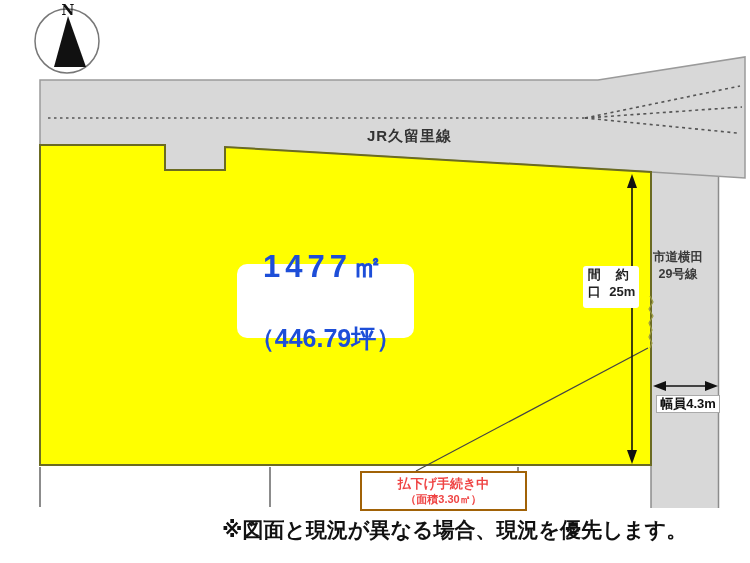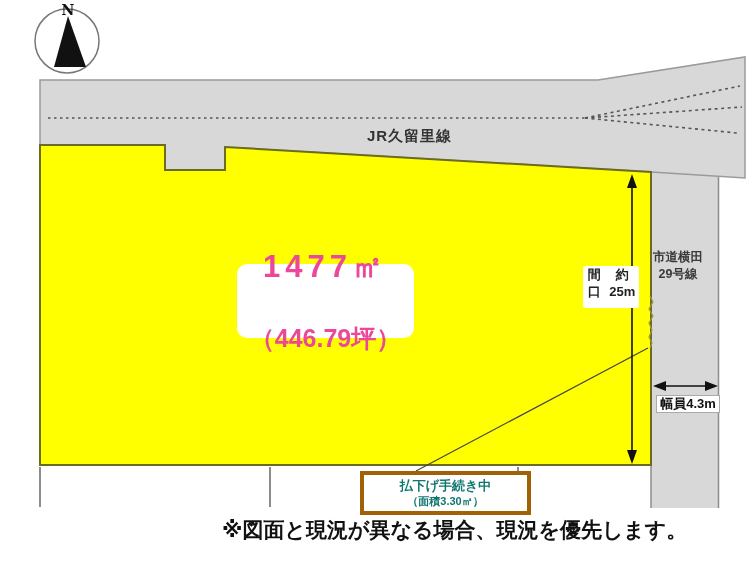--- a/index.html
+++ b/index.html
@@ -19,44 +19,44 @@
     font-weight:bold;font-size:14px;color:#111;text-align:center;
   }
   .railway-name{
     left:352px;top:127px;width:115px;
     font-size:15px;font-weight:bold;color:#333;letter-spacing:1px;
   }
   .area-box{
     left:237px;top:264px;width:177px;height:74px;
     background:#ffffff;border-radius:10px;
     display:flex;flex-direction:column;justify-content:center;
-    color:#ec4899;
+    color:#1d4ed8;
   }
   .area-line1{font-size:31px;font-weight:bold;letter-spacing:5px;line-height:36px;}
   .area-line2{font-size:25px;font-weight:bold;line-height:31px;margin-top:38px;}
   .frontage-box{
     left:583px;top:266px;width:56px;height:42px;
     background:#ffffff;border-radius:3px;
     display:flex;flex-direction:row;justify-content:center;
     font-size:13px;font-weight:bold;color:#222;line-height:17px;
   }
   .road-name{
     left:652px;top:249px;width:52px;
     font-size:12.5px;font-weight:bold;color:#3a3a3a;line-height:17px;
   }
   .width-box{
     left:656px;top:395px;width:62px;height:16px;
     background:#ffffff;border:1px solid #aaaaaa;
     font-size:13px;font-weight:bold;color:#111;line-height:15px;
   }
   .procedure-box{
     left:360px;top:471px;width:163px;height:36px;
-    background:#ffffff;border:4px solid #a16207;
+    background:#ffffff;border:2px solid #a16207;
     display:flex;flex-direction:column;justify-content:center;
-    color:#0f766e;
+    color:#ef4444;
   }
   .procedure-line1{font-size:13px;font-weight:bold;line-height:16px;}
   .procedure-line2{font-size:11px;font-weight:bold;line-height:14px;}
   .footnote{
     left:222px;top:516px;width:520px;
     font-size:21px;font-weight:bold;color:#111;
     text-align:left;white-space:nowrap;
   }
 </style>
 </head>

